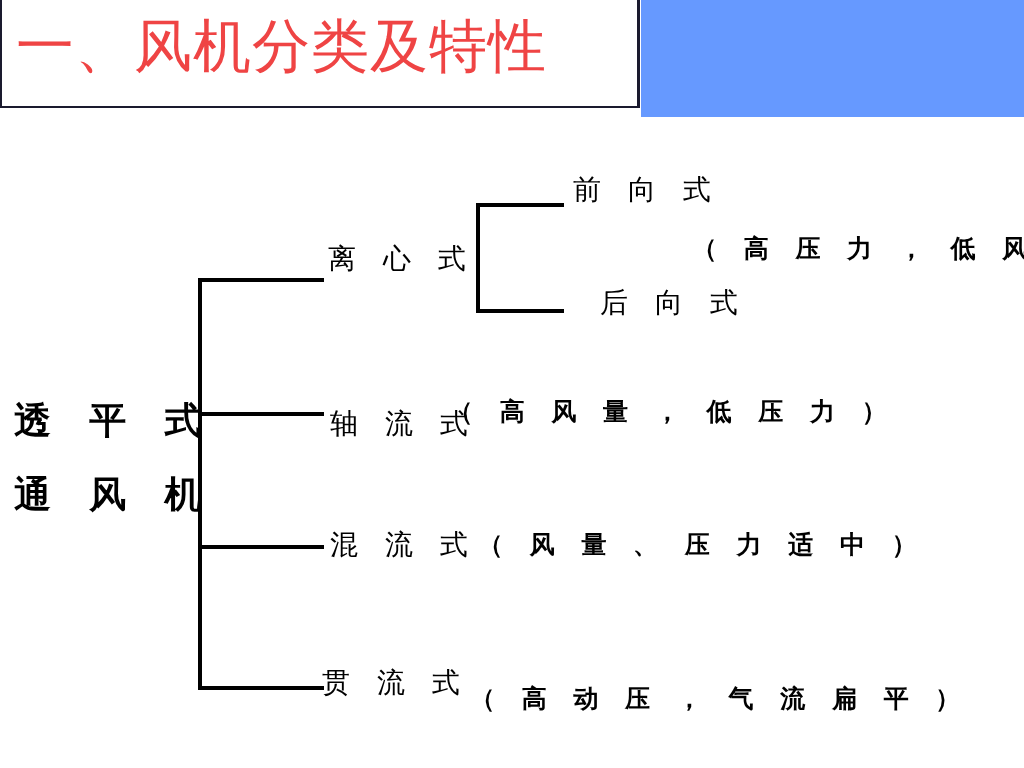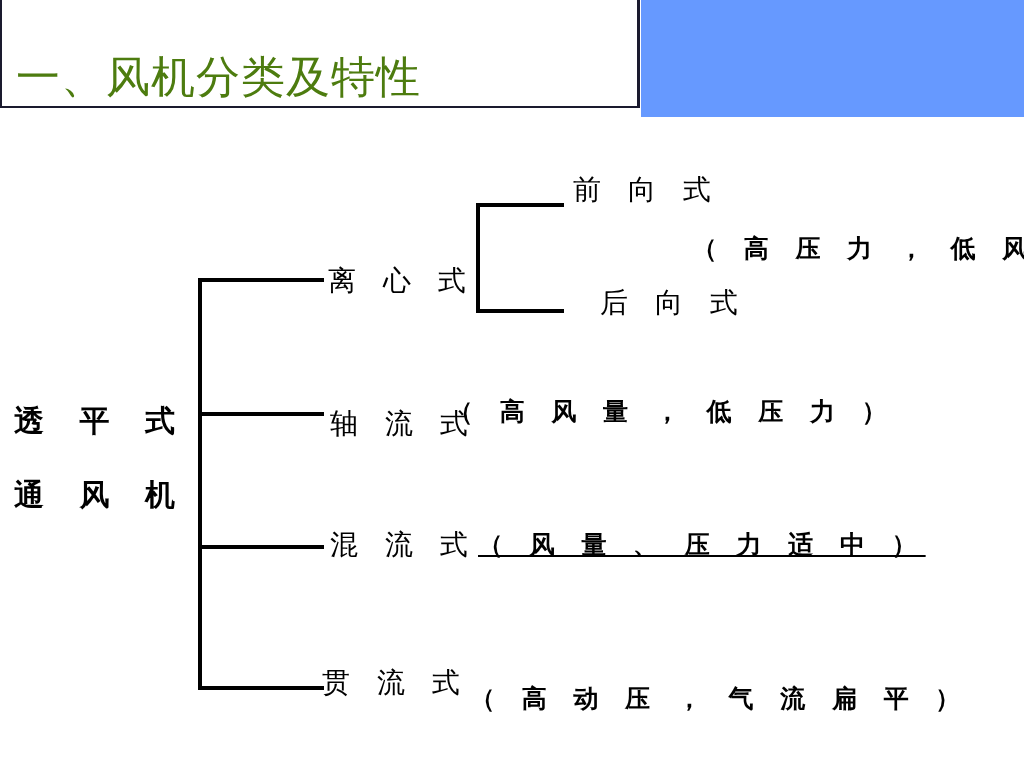--- a/index.html
+++ b/index.html
@@ -27,26 +27,25 @@
     border-bottom: 2px solid #1a1a2e;
     border-left: 2px solid #1a1a2e;
     box-sizing: border-box;
     background: #ffffff;
   }
   #title-text {
     position: absolute;
     left: 14px;
     top: 4px;
     font-family: "DejaVu Serif", "Liberation Serif", serif;
-    font-size: 44px;
+    font-size: 58px;
     line-height: 84px;
-    color: #4d7c0f;
+    color: #ef4444;
     white-space: nowrap;
     letter-spacing: 1px;
-    margin-top: 31px;
   }
   #blue-panel {
     position: absolute;
     left: 641px;
     top: 0px;
     width: 383px;
     height: 117px;
     background: #6699ff;
   }
 
@@ -63,26 +62,26 @@
     font-family: "DejaVu Serif", "Liberation Serif", serif;
     font-weight: normal;
     color: #000000;
     white-space: nowrap;
     letter-spacing: 9px;
     font-size: 28px;
     line-height: 30px;
   }
   .root-label {
     position: absolute;
-    font-family: Liberation Serif, serif;
+    font-family: Liberation Sans, sans-serif;
     font-weight: bold;
     color: #000000;
     white-space: nowrap;
     letter-spacing: 14px;
-    font-size: 30px;
+    font-size: 37px;
     line-height: 62px;
     text-align: left;
   }
   .note-label {
     position: absolute;
     font-family: "DejaVu Serif", "Liberation Serif", serif;
     font-weight: bold;
     color: #000000;
     white-space: nowrap;
     letter-spacing: 9px;
@@ -108,27 +107,27 @@
     <div class="root-label" style="left:14px; top:390px;">透 平 式</div>
     <div class="root-label" style="left:14px; top:464px;">通 风 机</div>
 
     <div class="tree-line v-line" style="left:198px; top:278px; height:412px;"></div>
 
     <div class="tree-line h-line" style="left:198px; top:278px; width:126px;"></div>
     <div class="tree-line h-line" style="left:198px; top:412px; width:126px;"></div>
     <div class="tree-line h-line" style="left:198px; top:545px; width:126px;"></div>
     <div class="tree-line h-line" style="left:198px; top:686px; width:126px;"></div>
 
-    <div class="node-label" style="left:328px; top:266px;">离 心 式</div>
+    <div class="node-label" style="left:328px; top:244px;">离 心 式</div>
 
     <div class="node-label" style="left:330px; top:409px;">轴 流 式</div>
     <div class="note-label" style="left:448px; top:397px;">（ 高 风 量 ， 低 压 力 ）</div>
 
     <div class="node-label" style="left:330px; top:530px;">混 流 式</div>
-    <div class="note-label" style="left:478px; top:530px;text-decoration:underline;">（ 风 量 、 压 力 适 中 ）</div>
+    <div class="note-label" style="left:478px; top:530px;">（ 风 量 、 压 力 适 中 ）</div>
 
     <div class="node-label" style="left:322px; top:668px;">贯 流 式</div>
     <div class="note-label" style="left:470px; top:684px;">（ 高 动 压 ， 气 流 扁 平 ）</div>
 
     <div class="tree-line v-line" style="left:476px; top:203px; height:110px;"></div>
     <div class="tree-line h-line" style="left:476px; top:203px; width:88px;"></div>
     <div class="tree-line h-line" style="left:476px; top:309px; width:88px;"></div>
 
     <div class="node-label" style="left:573px; top:175px;">前 向 式</div>
     <div class="node-label" style="left:600px; top:288px;">后 向 式</div>

